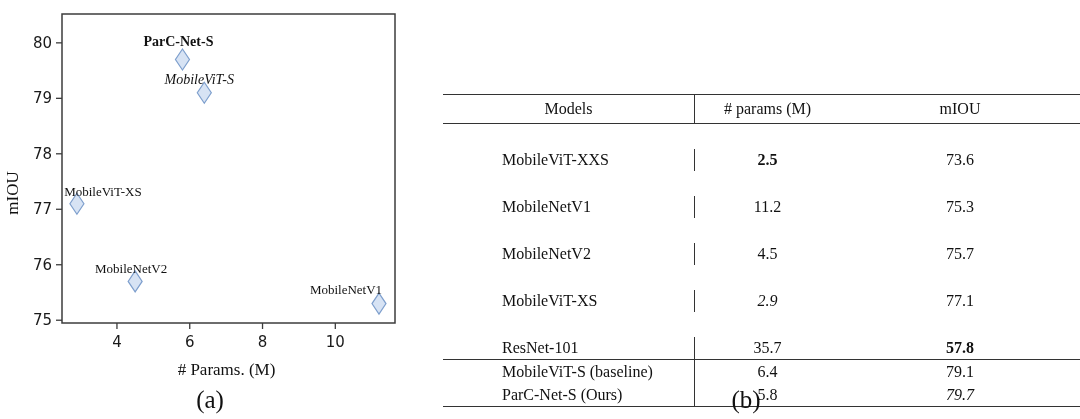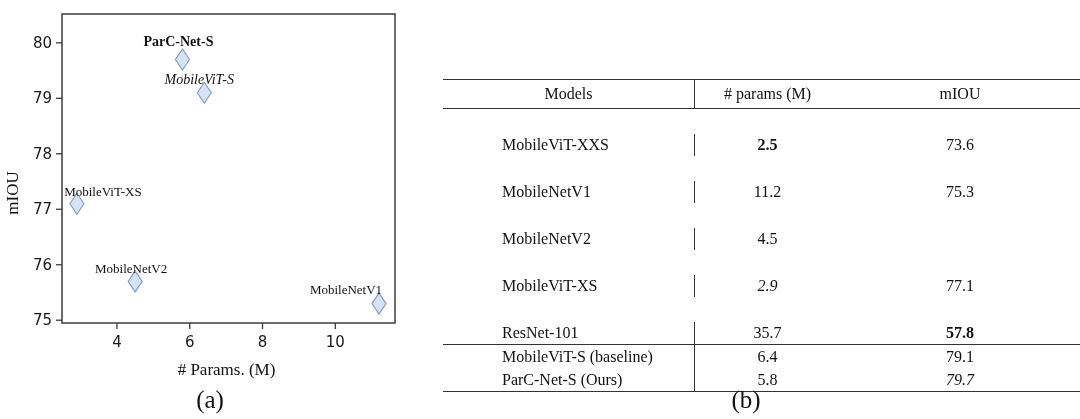--- a/index.html
+++ b/index.html
@@ -11,21 +11,21 @@
   #chart-wrap{position:absolute;left:0;top:0;width:430px;height:419px;}
   #scatter-svg{position:absolute;left:0;top:0;}
   .panel-label{
     position:absolute;top:386px;width:120px;text-align:center;
     font-size:25px;color:#111;font-family:"Liberation Serif",serif;
   }
   #panel-a{left:150px;}
   #panel-b{left:686px;}
   
   #results-table{
-    position:absolute;left:443px;top:79px;width:637px;
+    position:absolute;left:443px;top:94px;width:637px;
     border-top:1.5px solid #333;border-bottom:1.5px solid #333;
     font-size:16px;box-sizing:border-box;
   }
   .t-row{display:flex;align-items:center;}
   .t-row.header{height:28px;border-bottom:1.5px solid #333;}
   .t-row.body{height:22px;margin-top:25px;}
   .t-row.footer{height:23px;}
   .t-row.section-end{border-bottom:1.5px solid #333;}
   .c-model{width:252px;border-right:1.5px solid #333;box-sizing:border-box;
            padding-left:59px;align-self:stretch;display:flex;align-items:center;}
@@ -92,20 +92,21 @@
         <div class="c-miou">73.6</div>
       </div>
       <div class="t-row body">
         <div class="c-model">MobileNetV1</div>
         <div class="c-params">11.2</div>
         <div class="c-miou">75.3</div>
       </div>
       <div class="t-row body">
         <div class="c-model">MobileNetV2</div>
         <div class="c-params">4.5</div>
+        <div class="c-miou">75.7</div>
       </div>
       <div class="t-row body">
         <div class="c-model">MobileViT-XS</div>
         <div class="c-params italic">2.9</div>
         <div class="c-miou">77.1</div>
       </div>
       <div class="t-row body section-end">
         <div class="c-model">ResNet-101</div>
         <div class="c-params">35.7</div>
         <div class="c-miou bold">57.8</div>

